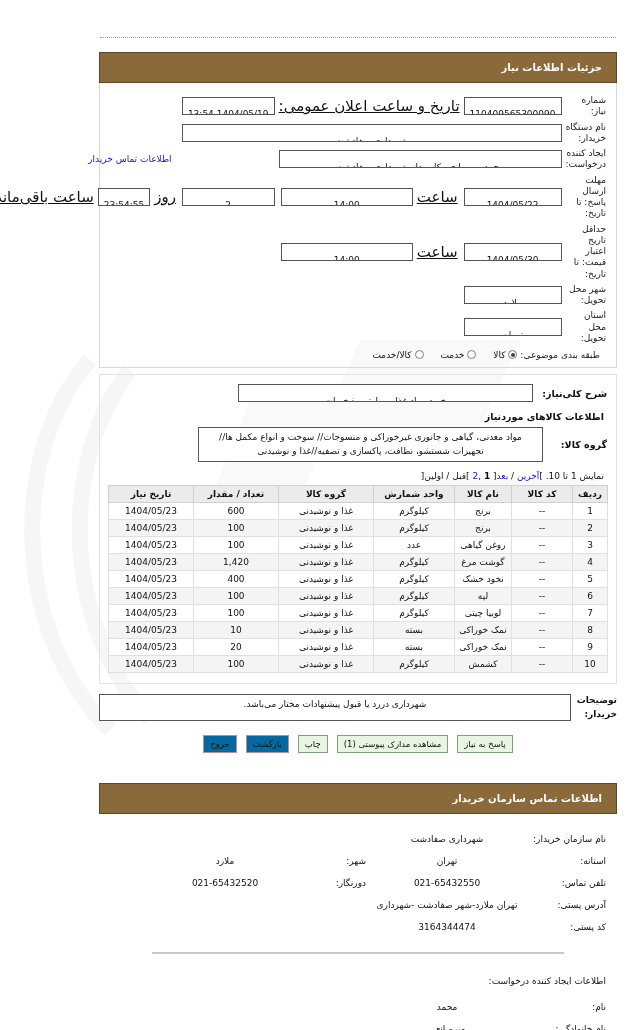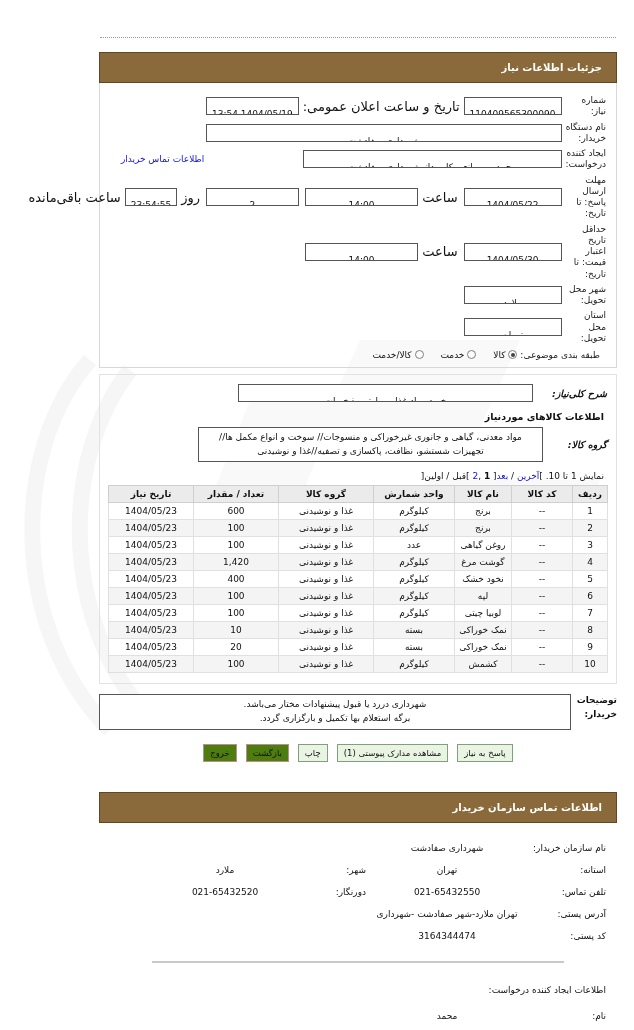--- a/index.html
+++ b/index.html
@@ -79,21 +79,21 @@
     line-height: 17px;
     font-size: 9px;
     padding: 8px 5px;
     text-align: center;
     box-sizing: border-box;
     overflow: hidden;
     white-space: nowrap;
     color: #111;
   }
   .fld.tall { height: auto; min-height: 17px; }
-  .inline-lbl { font-size: 13px; padding: 0 4px; white-space: nowrap; }
+  .inline-lbl { font-size: 15px; padding: 0 4px; white-space: nowrap; text-decoration: underline; }
   .linkbtn { color: #1414d2; font-size: 9px; white-space: nowrap; text-decoration: none; }
   .radio-row { font-size: 9px; padding-top: 4px; }
   .rdo {
     display: inline-block;
     width: 9px; height: 9px;
     border: 1px solid #808080;
     border-radius: 50%;
     background: #fbfbfb;
     vertical-align: -1px;
     margin-left: 3px;
@@ -119,21 +119,21 @@
   }
   .opt { margin-left: 14px; white-space: nowrap; }
   .secbox {
     border: 1px solid #e2e2e2;
     margin: 6px 3px 0 3px;
     padding: 8px 8px 10px 8px;
     box-sizing: border-box;
     position: relative;
     z-index: 2;
   }
-  .h-inline { font-weight: bold; font-size: 9.5px; font-style: italic; }
+  .h-inline { font-weight: bold; font-size: 9.5px; }
   .sec-title { font-weight: bold; font-size: 9.5px; margin: 8px 4px 4px 4px; }
   .pager { font-size: 9px; margin: 8px 4px 4px 0; text-align: right; }
   .pager a { color: #1414d2; text-decoration: none; }
   .pager b { color: #111; }
   table.grid {
     width: 100%;
     border-collapse: collapse;
     font-size: 9px;
     background: #ffffff;
     border: 1px solid #c6c6c6;
@@ -171,21 +171,21 @@
     font-size: 8.5px;
     padding: 3px 6px;
     border: 1px solid #7f9f7f;
     background: #e9f4e3;
     color: #111;
     text-align: center;
     white-space: nowrap;
     cursor: pointer;
     box-sizing: border-box;
   }
-  .btn.danger { border-color: #c08c8c; background: #4d7c0f; }
+  .btn.danger { border-color: #c08c8c; background: #0369a1; }
   .contact { margin: 0 3px; padding: 14px 8px 6px 8px; font-size: 9px; }
   table.contact-tbl { width: 100%; border-collapse: collapse; font-size: 9px; }
   table.contact-tbl td { padding: 6px 3px; vertical-align: top; }
   .c-lbl { text-align: right; width: 78px; white-space: nowrap; }
   .c-val { text-align: center; width: 150px; white-space: nowrap; }
   .c-lbl2 { text-align: right; width: 70px; white-space: nowrap; }
   .c-val2 { text-align: center; width: 130px; white-space: nowrap; }
   .hr { border-top: 2px solid #c9c9c9; margin: 14px 45px 0 45px; }
 </style>
 </head>
@@ -469,21 +469,20 @@
       </table>
     </div>
 
     <div class="notes-wrap">
       <div class="notes-lbl">
         <div>توضیحات</div>
         <div>خریدار:</div>
       </div>
       <div class="notes-box">
         <div>شهرداری دررد یا قبول پیشنهادات مختار می‌باشد.</div>
-        <div>برگه استعلام بها تکمیل و بارگزاری گردد.</div>
       </div>
     </div>
 
     <div class="btnrow">
         <div class="btn">پاسخ به نیاز</div>
         <div class="btn">مشاهده مدارک پیوستی (1)</div>
         <div class="btn">چاپ</div>
         <div class="btn danger">بازگشت</div>
         <div class="btn danger">خروج</div>
       </div>

